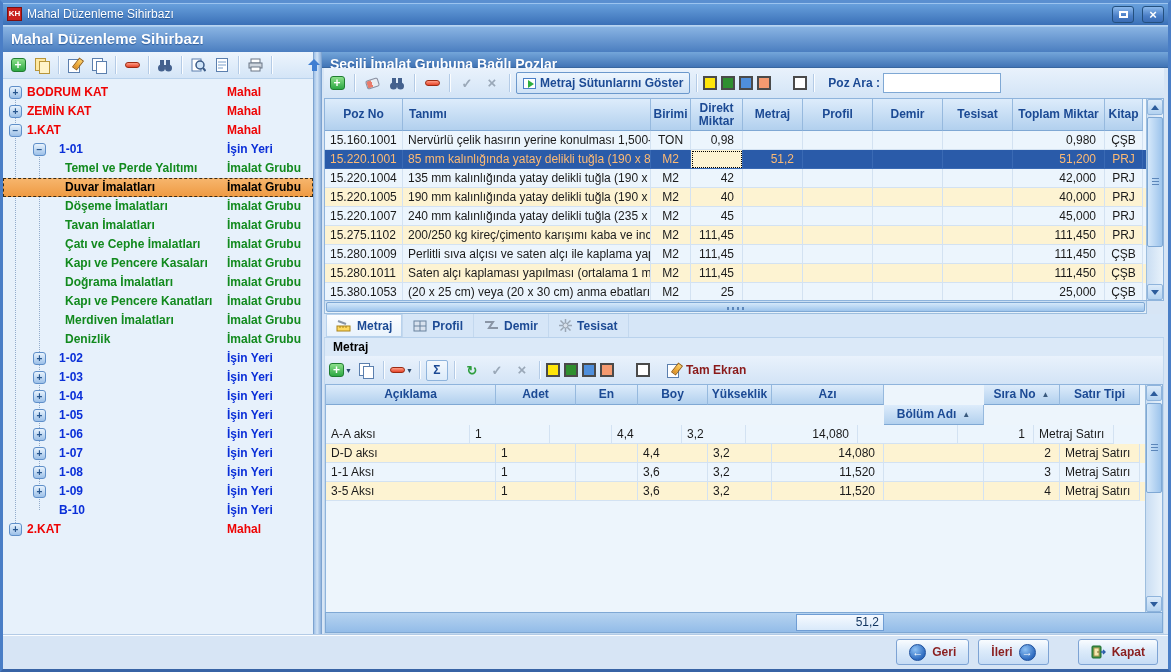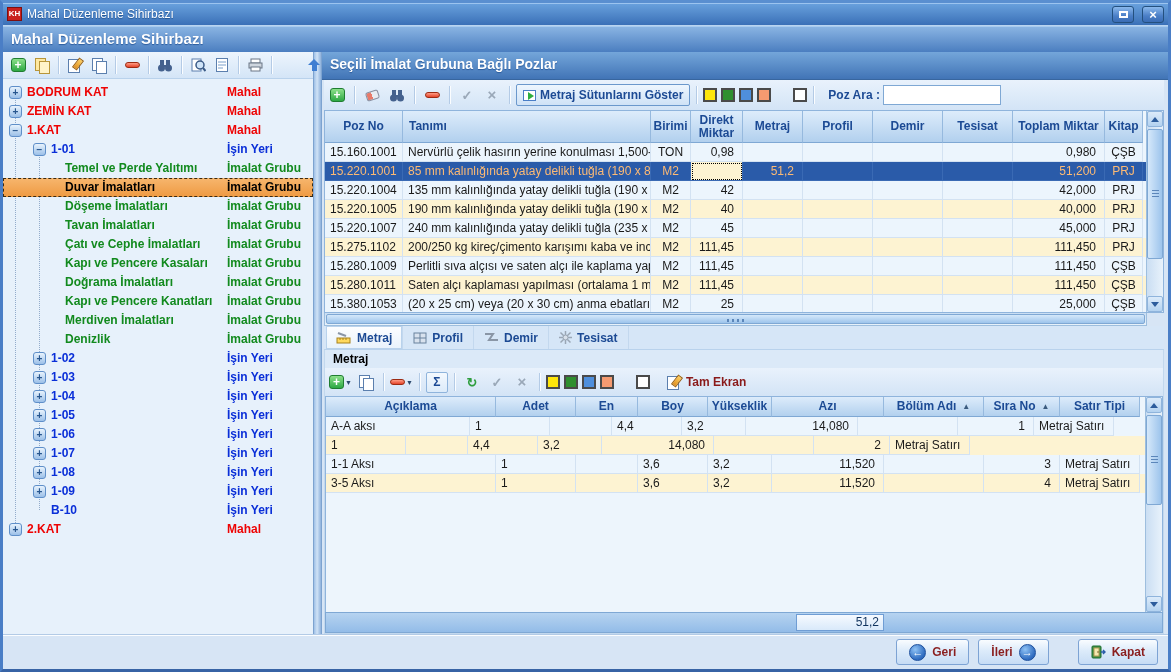--- a/index.html
+++ b/index.html
@@ -68,32 +68,32 @@
 
   
   .tree{ flex:1; position:relative; padding-top:4px; overflow:hidden; background:#e7f1fb; }
   .guide{ position:absolute; width:0; border-left:1px dotted #93accb; }
   .tree-row{ position:relative; height:19px; font-size:12px; font-weight:bold; line-height:19px; }
   .expander{ position:absolute; top:3px; width:13px; height:13px; border-radius:3px; border:1px solid #5f8fc9;
     background:linear-gradient(#e8f3fd,#9cc0e8); color:#27568e; font-size:10px; font-weight:bold;
     text-align:center; line-height:11px; }
   .lvl0 .expander{ left:6px; } .lvl1 .expander{ left:30px; }
   .tree-label{ position:absolute; white-space:nowrap; }
-  .lvl0 .tree-label{ left:24px; } .lvl1 .tree-label{ left:48px; } .lvl2 .tree-label{ left:62px; }
+  .lvl0 .tree-label{ left:24px; } .lvl1 .tree-label{ left:56px; } .lvl2 .tree-label{ left:62px; }
   .tree-type{ position:absolute; left:224px; white-space:nowrap; }
   .c-red{ color:#ee0404; } .c-blue{ color:#0a2fd8; } .c-green{ color:#128a1e; }
   .tree-row.selected{ background:linear-gradient(#f7b66e,#ee9a42); outline:1px dashed #3a2a12; outline-offset:-1px; }
   .tree-row.selected .tree-label, .tree-row.selected .tree-type{ color:#000; }
 
   
   .splitter{ width:9px; background:linear-gradient(90deg,#9fc0e6,#cfe2f6 45%,#8fb2dc); border-left:1px solid #7da3d0; border-right:1px solid #7da3d0; }
 
   
   .rightpanel{ flex:1; display:flex; flex-direction:column; min-width:0; padding:0 4px 0 2px; background:#d7e5f5; }
-  .panelheader{ height:28px; margin:0 -4px 0 -2px; padding-left:8px; background:linear-gradient(#74a6da,#4174b6);
+  .panelheader{ height:16px; margin:0 -4px 0 -2px; padding-left:8px; background:linear-gradient(#74a6da,#4174b6);
     border-bottom:1px solid #38669f; color:#fff; font-size:14px; font-weight:bold; line-height:24px; text-shadow:0 1px 1px #2c5c9c; flex:none; }
   .poztoolbar{ height:30px; background:linear-gradient(#e9f2fc,#d3e4f6); display:flex; align-items:center; padding:0 2px; gap:3px; flex:none; }
   .togglebtn{ height:22px; display:flex; align-items:center; gap:4px; padding:0 6px; border:1px solid #6b98cc; border-radius:2px;
     background:linear-gradient(#eef6fe,#cfe2f6); color:#1c4a94; font-size:12px; font-weight:bold; }
   .pozsearchlabel{ color:#1c4a94; font-size:12px; font-weight:bold; margin-left:8px; }
   .pozinput{ width:118px; height:20px; border:1px solid #7fa8d4; background:#fff; font-size:12px; padding:0 3px; font-family:"Liberation Sans",sans-serif; }
 
   
   .grid{ position:relative; border:1px solid #8fb4dc; background:#eef6fd; flex:none; }
   .gridhead{ display:flex; }
@@ -639,21 +639,21 @@
                 </div>
                 <div class="hcell" style="width: 70px;">
                   <span>Boy</span>
                 </div>
                 <div class="hcell" style="width: 64px;">
                   <span>Yükseklik</span>
                 </div>
                 <div class="hcell" style="width: 112px;">
                   <span>Azı</span>
                 </div>
-                <div class="hcell" style="width: 100px;">
+                <div class="hcell" style="width: 100px; margin-top: 20px;">
                   <span>Bölüm Adı</span>
                   <span class="sortarrow">▲</span>
                 </div>
                 <div class="hcell" style="width: 76px;">
                   <span>Sıra No</span>
                   <span class="sortarrow">▲</span>
                 </div>
                 <div class="hcell" style="width: 80px;">
                   <span>Satır Tipi</span>
                 </div>
@@ -664,20 +664,21 @@
                   <div class="dcell a-l" style="width: 80px;">1</div>
                   <div class="dcell a-l" style="width: 62px;"></div>
                   <div class="dcell a-l" style="width: 70px;">4,4</div>
                   <div class="dcell a-l" style="width: 64px;">3,2</div>
                   <div class="dcell a-r" style="width: 112px;">14,080</div>
                   <div class="dcell a-c" style="width: 100px;"></div>
                   <div class="dcell a-r" style="width: 76px;">1</div>
                   <div class="dcell a-l" style="width: 80px;">Metraj Satırı</div>
                 </div>
                 <div class="drow cream">
+                  <div class="dcell a-l" style="width: 170px;">D-D aksı</div>
                   <div class="dcell a-l" style="width: 80px;">1</div>
                   <div class="dcell a-l" style="width: 62px;"></div>
                   <div class="dcell a-l" style="width: 70px;">4,4</div>
                   <div class="dcell a-l" style="width: 64px;">3,2</div>
                   <div class="dcell a-r" style="width: 112px;">14,080</div>
                   <div class="dcell a-c" style="width: 100px;"></div>
                   <div class="dcell a-r" style="width: 76px;">2</div>
                   <div class="dcell a-l" style="width: 80px;">Metraj Satırı</div>
                 </div>
                 <div class="drow lite">

